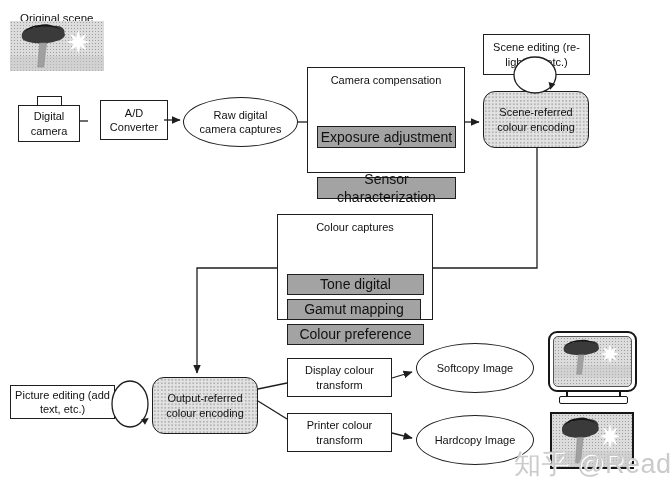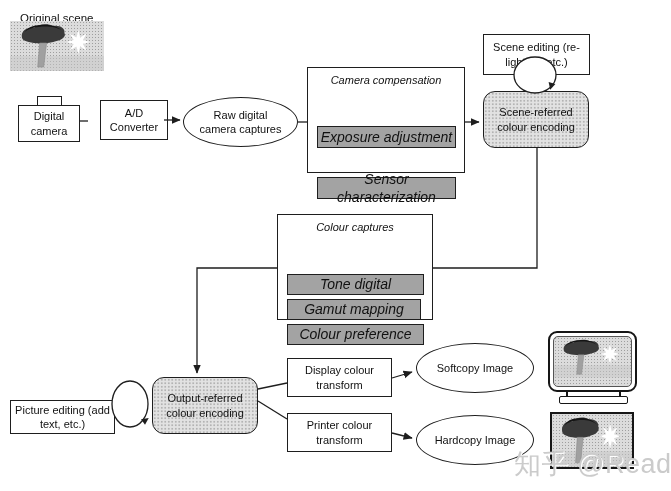--- a/index.html
+++ b/index.html
@@ -20,21 +20,21 @@
     display:flex;align-items:center;justify-content:center;
     text-align:center;font-size:11px;line-height:1.3;
   }
   .ellipse{border-radius:50%;}
   .rshaded{
     border-radius:12px;
     background-color:var(--shaded-fill);
     background-image:radial-gradient(#b3b3b3 0.7px, rgba(0,0,0,0) 0.9px);
     background-size:3.5px 3.5px;
   }
-  .container{justify-content:flex-start;align-items:flex-start;font-style:italic;}
+  .container{justify-content:flex-start;align-items:flex-start;}
   .container-title{position:absolute;top:5px;left:0;right:0;text-align:center;font-size:11px;}
   .step{
     position:absolute;box-sizing:border-box;border:1.2px solid var(--box-border);background:#a3a3a3;
     display:flex;align-items:center;justify-content:center;font-size:14px;margin-top:32px;
   }
   .halftone{
     background-color:var(--texture-fill);
     background-image:radial-gradient(#9e9e9e 0.7px, rgba(0,0,0,0) 0.9px);
     background-size:3px 3px;
   }
@@ -99,21 +99,21 @@
   <div class="node" style="left:483px;top:17px;width:107px;height:41px;padding:0 3px;margin-top:17px;">Scene editing (re-lighting, etc.)</div>
   <div class="node rshaded" style="left:483px;top:91px;width:106px;height:57px;">Scene-referred colour encoding</div>
 
   <div class="node container" style="left:277px;top:214px;width:156px;height:106px;">
     <div class="container-title">Colour captures</div>
     <div class="step" style="left:9px;top:27px;width:137px;height:21px;">Tone digital</div>
     <div class="step" style="left:9px;top:52px;width:134px;height:21px;">Gamut mapping</div>
     <div class="step" style="left:9px;top:77px;width:137px;height:21px;">Colour preference</div>
   </div>
 
-  <div class="node" style="left:10px;top:385px;width:105px;height:25px;padding:16px 4px;margin-top:15px;">Picture editing (add text, etc.)</div>
+  <div class="node" style="left:10px;top:385px;width:105px;height:25px;padding:16px 4px;">Picture editing (add text, etc.)</div>
   <div class="node rshaded" style="left:152px;top:377px;width:106px;height:57px;">Output-referred colour encoding</div>
   <div class="node" style="left:287px;top:358px;width:105px;height:39px;">Display colour transform</div>
   <div class="node" style="left:287px;top:413px;width:105px;height:39px;">Printer colour transform</div>
   <div class="node ellipse" style="left:416px;top:343px;width:118px;height:50px;">Softcopy Image</div>
   <div class="node ellipse" style="left:416px;top:415px;width:118px;height:50px;">Hardcopy Image</div>
 
   <div class="monitor">
     <div class="monitor-screen halftone">
       <svg viewBox="0 0 95 50" preserveAspectRatio="none">
           <use href="#scene-art"></use>

